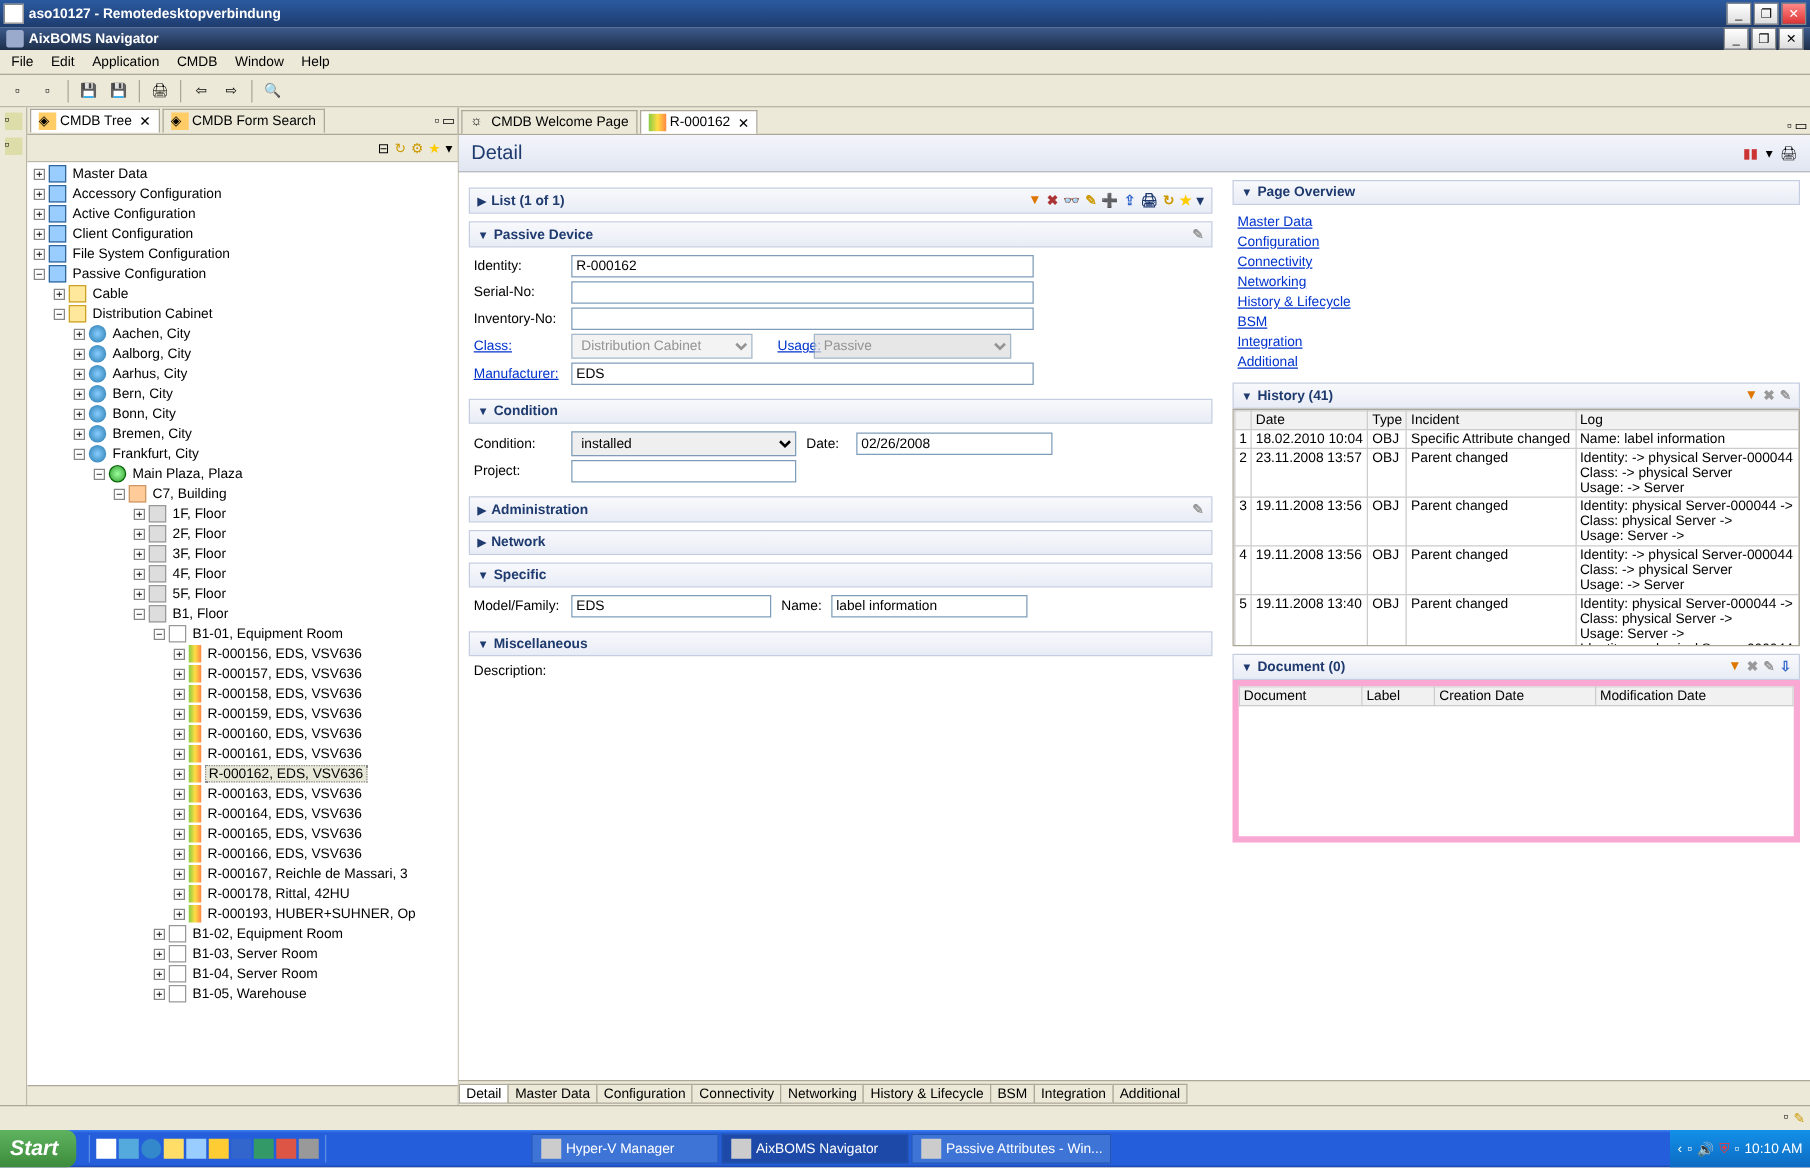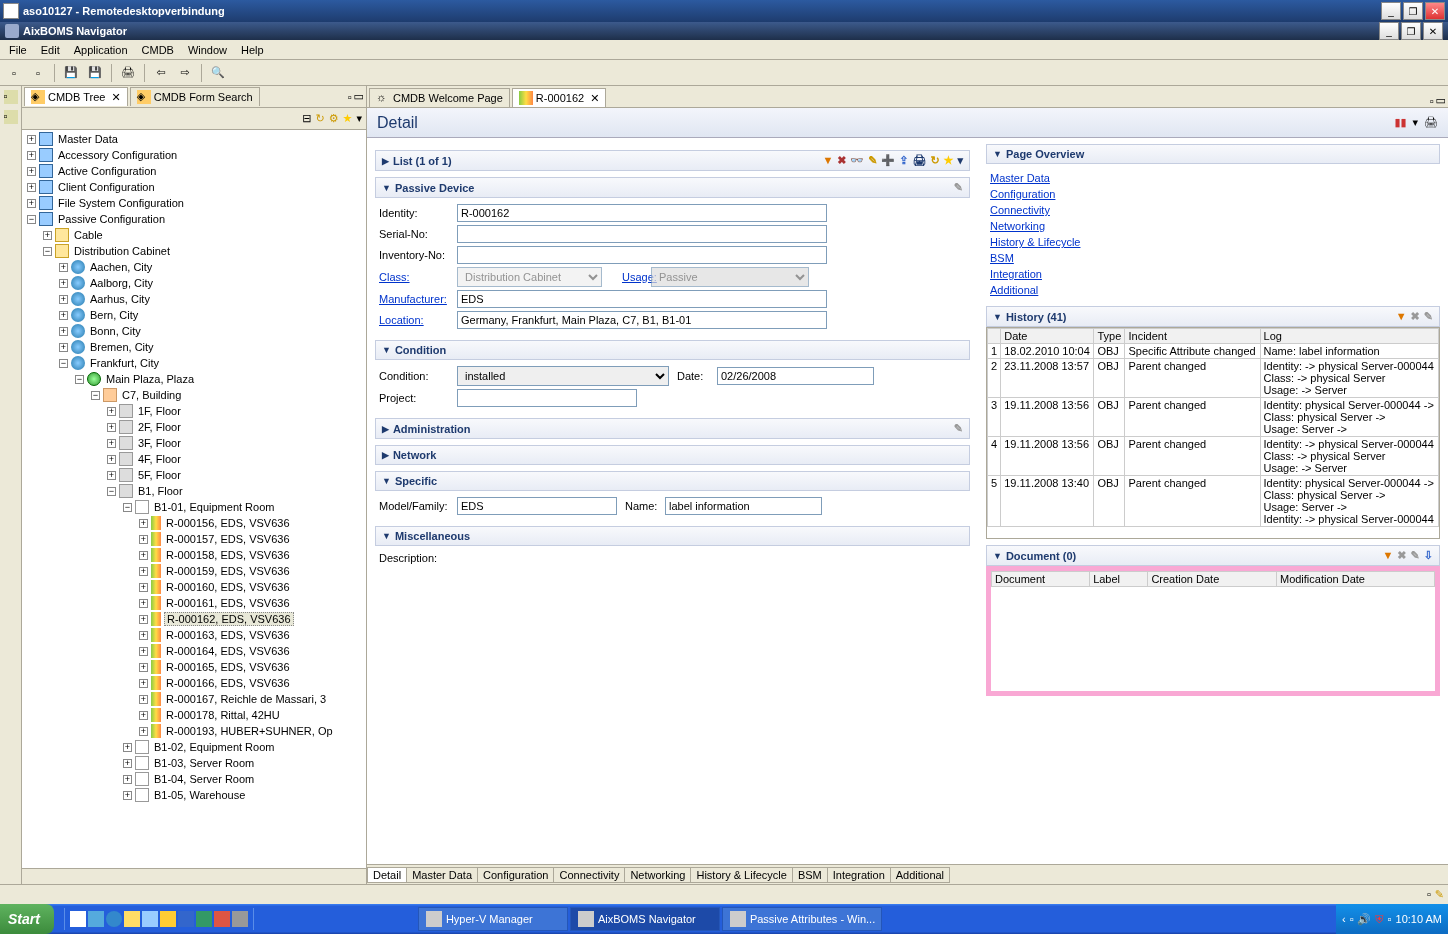--- a/index.html
+++ b/index.html
@@ -56,29 +56,29 @@
 .form-row { display: flex; align-items: center; margin-bottom: 3px; }
 .form-row label { width: 78px; text-align: left; padding-right: 4px; }
 .form-row label.link { color: #0033cc; text-decoration: underline; cursor: pointer; }
 .form-row input[type=text], .form-row select, .form-row textarea { border: 1px solid #7f9db9; padding: 1px 3px; font-family: inherit; font-size: 11px; height: 18px; }
 .form-row select { height: 20px; }
 .form-row textarea { height: 34px; resize: none; }
 .page-overview a { display: block; color: #0033cc; text-decoration: underline; padding: 2px 0; cursor: pointer; }
 .history-table { width: 100%; border-collapse: collapse; font-size: 11px; }
 .history-table th, .history-table td { border: 1px solid #ccc; padding: 1px 3px; text-align: left; vertical-align: top; }
 .history-table th { background: #f1f1f1; font-weight: normal; }
-.history-scroll { height: 212px; overflow: auto; border: 1px solid #aca899; }
+.history-scroll { height: 190px; overflow: auto; border: 1px solid #aca899; }
 .doc-table th { background: #f1f1f1; border: 1px solid #ccc; font-weight: normal; padding: 1px 3px; text-align: left; }
 .doc-scroll { height: 130px; overflow: auto; border: 5px solid #f9a8d4; }
 .bottom-tabs { height: 20px; background: #ece9d8; border-top: 1px solid #aca899; display: flex; align-items: center; font-size: 11px; }
 .bottom-tabs span { border: 1px solid #aca899; padding: 1px 5px; margin-right: -1px; cursor: pointer; background: #ece9d8; }
 .bottom-tabs span.active { background: #fff; }
 .statusbar { height: 20px; background: #ece9d8; border-top: 1px solid #aca899; display: flex; align-items: center; padding: 0 4px; }
 .taskbar { height: 30px; background: linear-gradient(to bottom,#3c81f3,#245edb 8%,#245edb 92%,#1941a5); display: flex; align-items: center; color: #fff; font-size: 11px; }
-.start-btn { background: linear-gradient(to bottom,#5fb35f,#3c8b3c); height: 30px; padding: 0 14px 0 8px; display: flex; align-items: center; font-weight: bold; font-style: italic; border-radius: 0 8px 8px 0; margin-right: 6px; font-size: 14px; }
+.start-btn { background: linear-gradient(to bottom,#5fb35f,#3c8b3c); height: 30px; padding: 0 14px 0 8px; display: flex; align-items: center; font-weight: bold; font-style: italic; border-radius: 0 8px 8px 0; margin-right: 6px; font-size: 17px; }
 .task-item { background: #3d74d6; border: 1px solid #2456b8; height: 24px; padding: 0 6px; display: flex; align-items: center; margin-right: 2px; min-width: 150px; }
 .task-item.active { background: #1d4aa8; }
 .systray { margin-left: auto; background: linear-gradient(to bottom,#1290e9,#0d6bc2); height: 30px; display: flex; align-items: center; padding: 0 6px; gap: 4px; }
 .ql-sep { width: 1px; height: 22px; background: #5a8de8; margin: 0 4px; }
 .ql-icon { width: 16px; height: 16px; margin: 0 1px; }
 .icon-sm { width: 14px; height: 14px; display: inline-block; }
 </style>
 </head>
 <body>
 
@@ -483,34 +483,30 @@
           <div class="form-row">
             <label class="link">Class:</label>
             <select style="width:145px;background:#eee;color:#666" disabled=""><option>Distribution Cabinet</option></select>
             <label class="link" style="width:29px;margin-left:20px">Usage:</label>
             <select style="width:158px;background:#ddd;color:#666" disabled=""><option>Passive</option></select>
           </div>
           <div class="form-row">
             <label class="link">Manufacturer:</label>
             <input type="text" style="width: 370px;" value="EDS">
           </div>
-          <div class="form-row">
-            <label class="link">Location:</label>
-            <input type="text" style="width: 370px;" value="Germany, Frankfurt, Main Plaza, C7, B1, B1-01">
-          </div>
         </div>
 
         <div class="section-header">
           <span class="sh-arrow">▼</span>
           <span>Condition</span>
         </div>
         <div class="section-body">
           <div class="form-row">
             <label>Condition:</label>
-            <select style="width:212px"><option>installed</option></select>
+            <select style="width:180px"><option>installed</option></select>
             <label style="width:40px;margin-left:8px">Date:</label>
             <input type="text" style="width: 157px;" value="02/26/2008">
           </div>
           <div class="form-row">
             <label>Project:</label>
             <input type="text" style="width: 180px;" value="">
           </div>
         </div>
 
         <div class="section-header">

